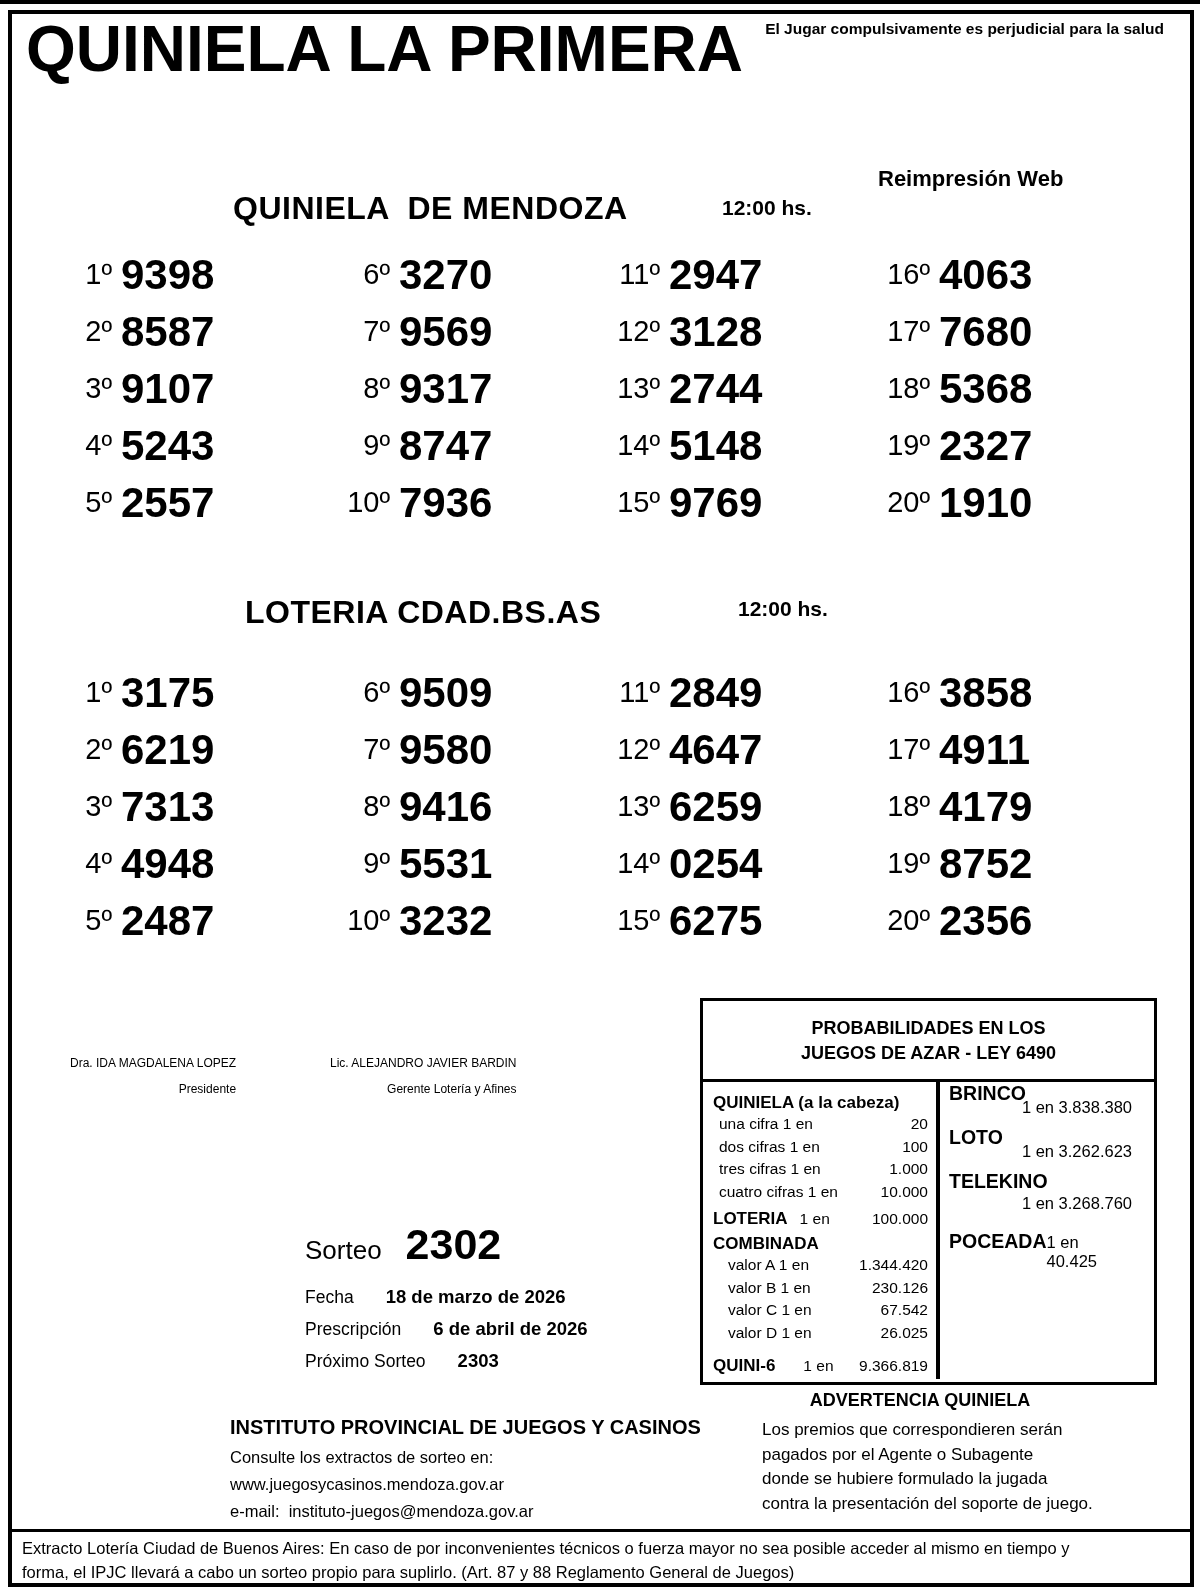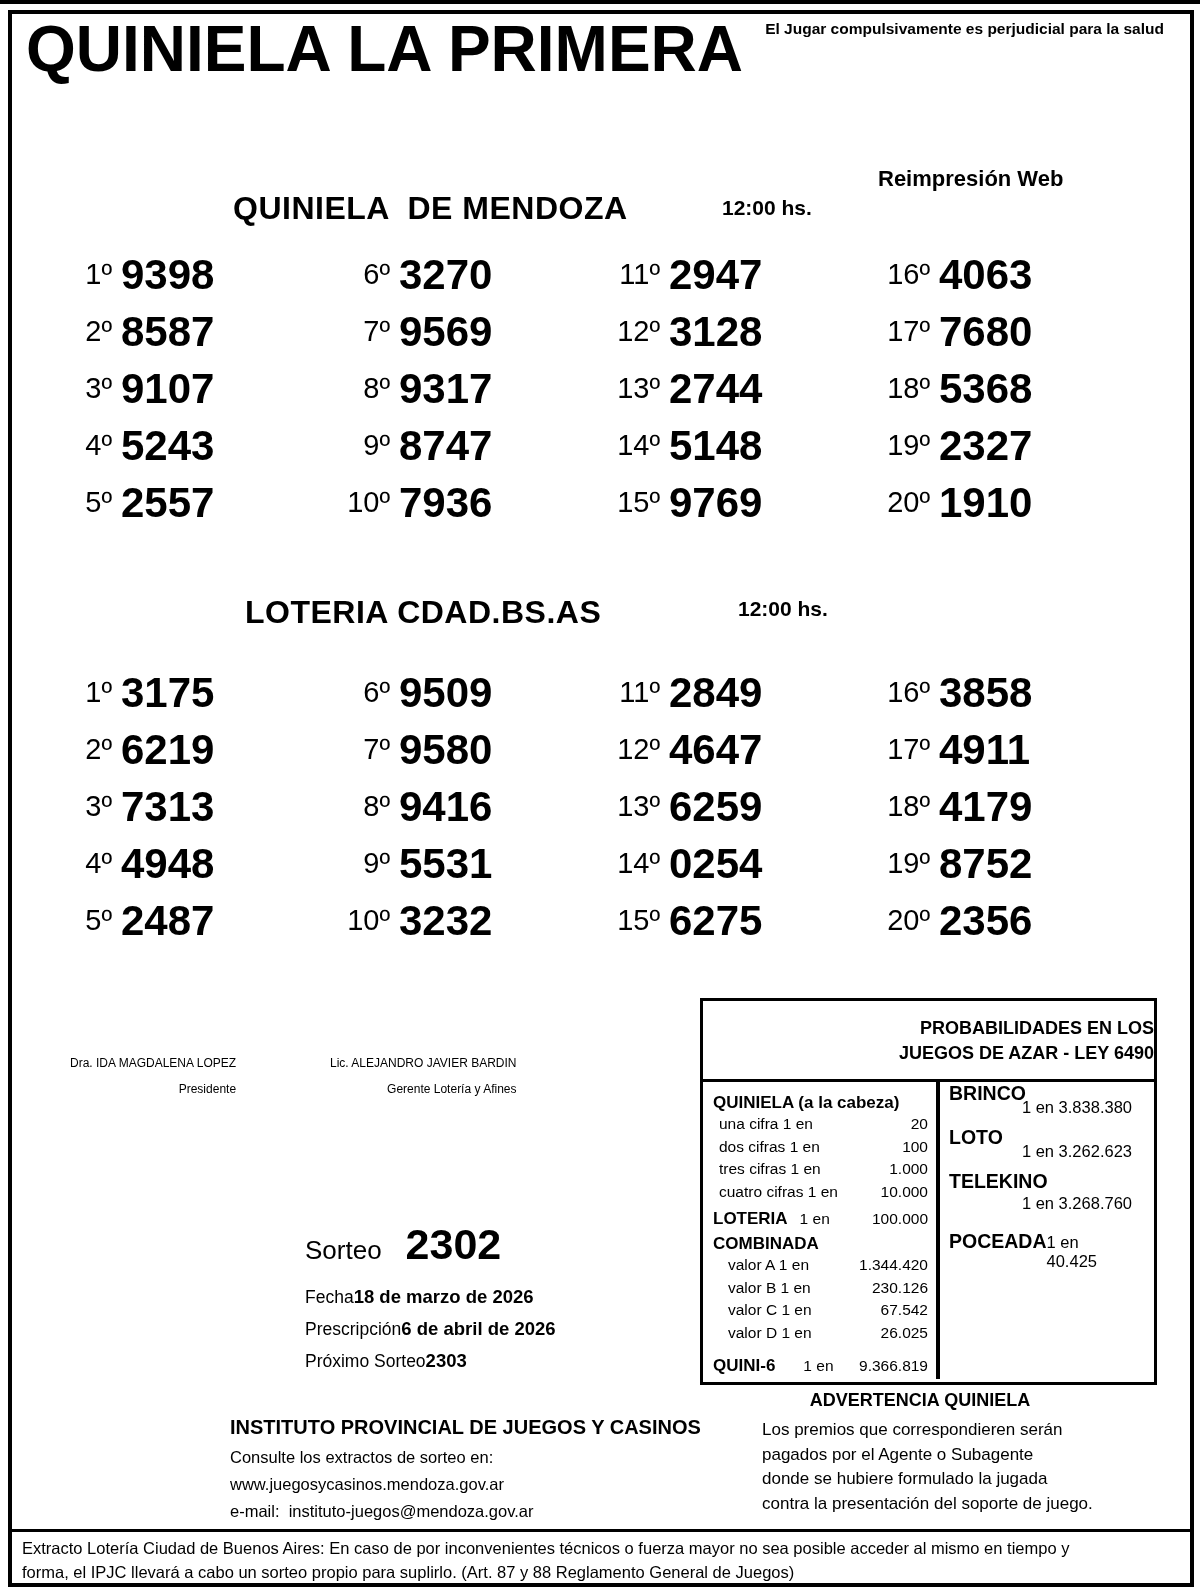--- a/index.html
+++ b/index.html
@@ -32,24 +32,24 @@
   .sig1 { left:70px; top:1056px; }
   .sig2 { left:330px; top:1056px; }
   .sig .role { margin-top:12px; }
 
   .sorteo { position:absolute; left:305px; top:1220px; }
   .sorteo-head { display:flex; align-items:baseline; gap:24px; }
   .sorteo-label { font-size:26px; }
   .sorteo-number { font-size:43px; font-weight:bold; }
   .sorteo-rows { margin-top:12px; }
   .s-row { line-height:31px; font-size:17.5px; }
-  .s-row .s-val { font-weight:bold; font-size:18.5px; margin-left:0; }
+  .s-row .s-val { font-weight:bold; font-size:18.5px; margin-left:32px; }
 
   .prob { position:absolute; left:700px; top:998px; width:457px; height:387px; border:3px solid #000; box-sizing:border-box; }
-  .prob-header { text-align:right; font-weight:bold; font-size:18px; line-height:25px; padding:15px 0 13px; border-bottom:3px solid #000; }
+  .prob-header { text-align:center; font-weight:bold; font-size:18px; line-height:25px; padding:15px 0 13px; border-bottom:3px solid #000; }
   .prob-body { display:flex; height:297px; }
   .prob-left { width:233px; box-sizing:border-box; padding:10px 8px 0 10px; font-size:15.5px; }
   .prob-right { flex:1; border-left:4px solid #000; box-sizing:border-box; padding:0 22px 0 9px; font-size:16.5px; }
   .p-head { font-weight:bold; font-size:17px; line-height:21px; }
   .p-row { display:flex; justify-content:space-between; line-height:22.5px; padding-left:6px; }
   .p-row.indent { padding-left:15px; }
   .big-row { display:flex; align-items:baseline; line-height:22px; margin-top:5px; }
   .big-row .nm { font-weight:bold; font-size:17px; }
   .big-row .mid { margin-left:12px; }
   .big-row .vv { margin-left:auto; }

